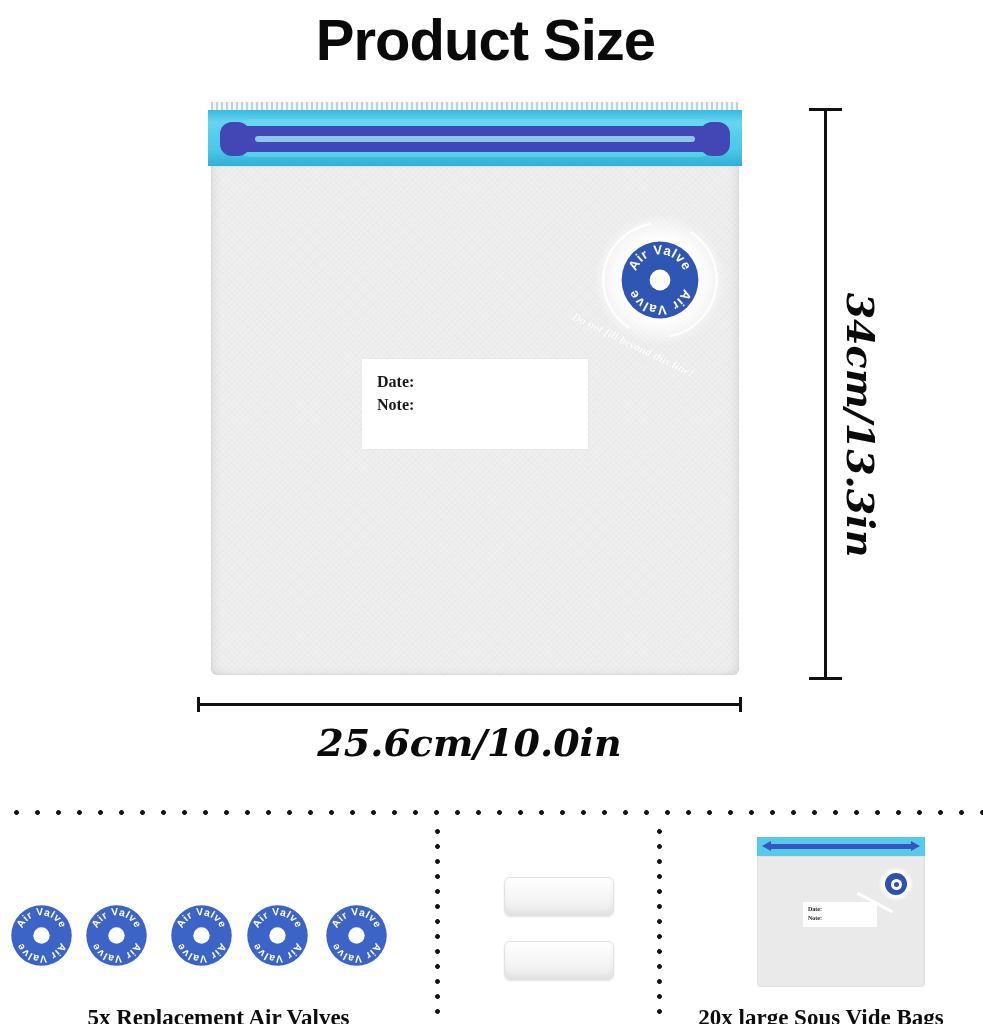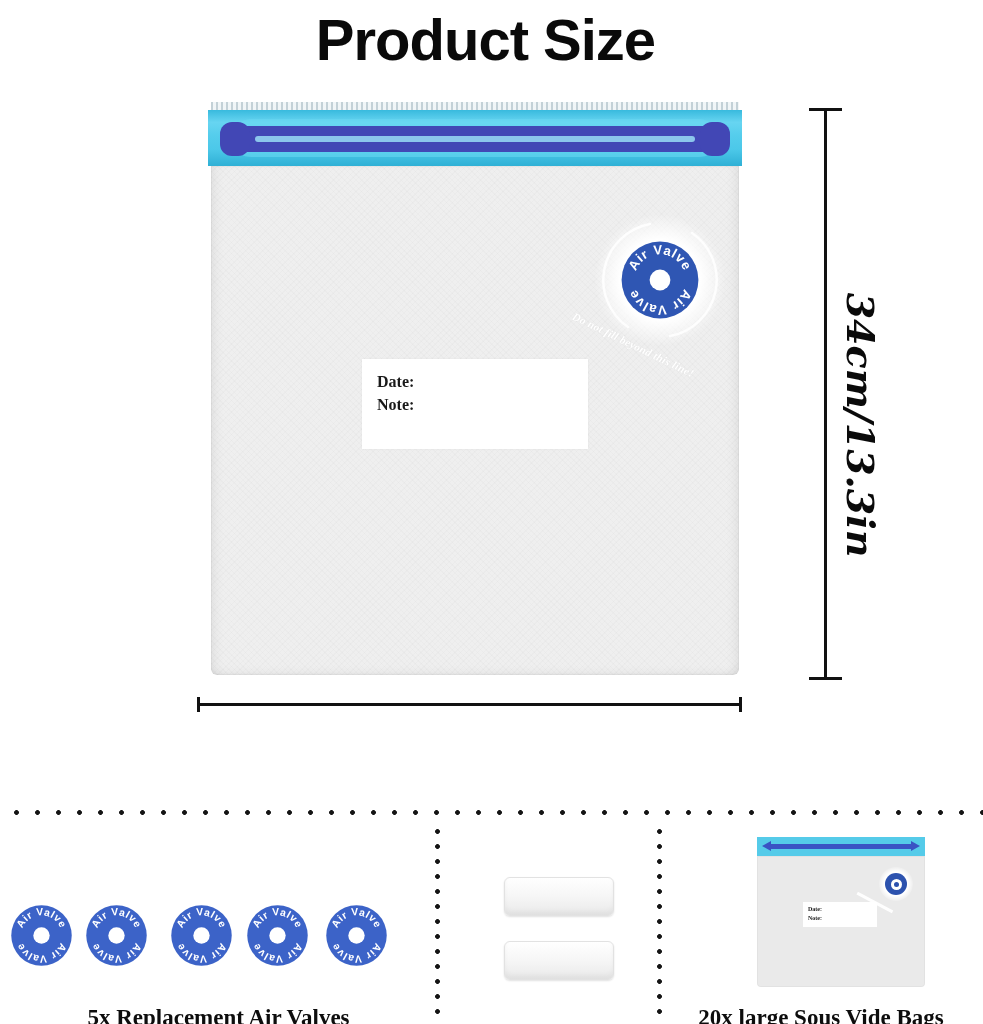--- a/index.html
+++ b/index.html
@@ -143,20 +143,21 @@
 
     <div class="date-label">
       <div>Date:</div>
       <div>Note:</div>
     </div>
   </div>
 
   <div class="vline"></div>
   <div class="vdim">34cm/13.3in</div>
   <div class="hline"></div>
+  <div class="hdim">25.6cm/10.0in</div>
 
   <div class="dots-h"></div>
   <div class="dots-v v1"></div>
   <div class="dots-v v2"></div>
 
   <svg class="valve-small" style="left:10px; top:892px;" viewBox="0 0 100 100">
     <circle cx="50" cy="50" r="48" fill="#3c63c8"></circle>
     <path id="vp1" d="M 18 50 A 32 32 0 1 1 82 50 A 32 32 0 1 1 18 50" fill="none"></path>
     <text font-size="16.5" font-weight="bold" fill="#ffffff" font-family="Liberation Sans, sans-serif" letter-spacing="1">
       <textPath href="#vp1" startOffset="25%" text-anchor="middle">Air Valve</textPath>

